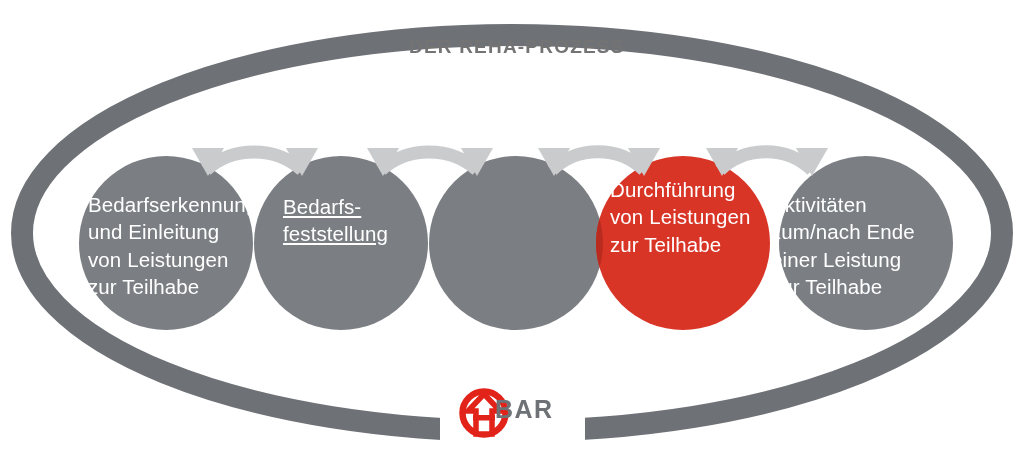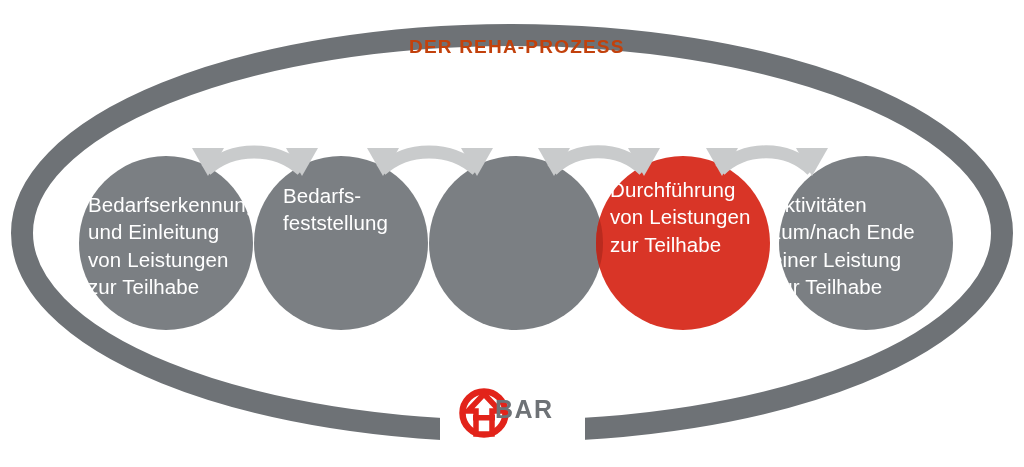--- a/index.html
+++ b/index.html
@@ -33,21 +33,21 @@
     font-size: 20.5px;
     line-height: 1.33;
     letter-spacing: 0.1px;
     text-align: left;
     white-space: pre-line;
     pointer-events: none;
     font-weight: 400;
   }
   .title-text {
     position: absolute;
-    color: #c2410c;
+    color: #737373;
     font-family: "Liberation Sans", sans-serif;
     font-weight: bold;
     font-size: 19px;
     letter-spacing: 1.2px;
     pointer-events: none;
   }
   .logo-wordmark {
     position: absolute;
     color: #6e7276;
     font-family: "Liberation Sans", sans-serif;
@@ -180,21 +180,21 @@
     </g>
   </svg>
 
   <div class="title-text" id="title" style="left:409px; top:36px;">DER REHA-PROZESS</div>
 
   <div class="circle-label" style="left:88px; top:191px; width:190px;">Bedarfserkennung
 und Einleitung
 von Leistungen
 zur Teilhabe</div>
 
-  <div class="circle-label" style="left:283px; top:182px; width:160px;">Bedarfs-
+  <div class="circle-label" style="left:283px; top:193px; width:160px;text-decoration:underline;">Bedarfs-
 feststellung</div>
 
 
   <div class="circle-label" style="left:610px; top:176px; width:165px;">Durchführung
 von Leistungen
 zur Teilhabe</div>
 
   <div class="circle-label" style="left:771px; top:191px; width:175px;">Aktivitäten
 zum/nach Ende
 einer Leistung

